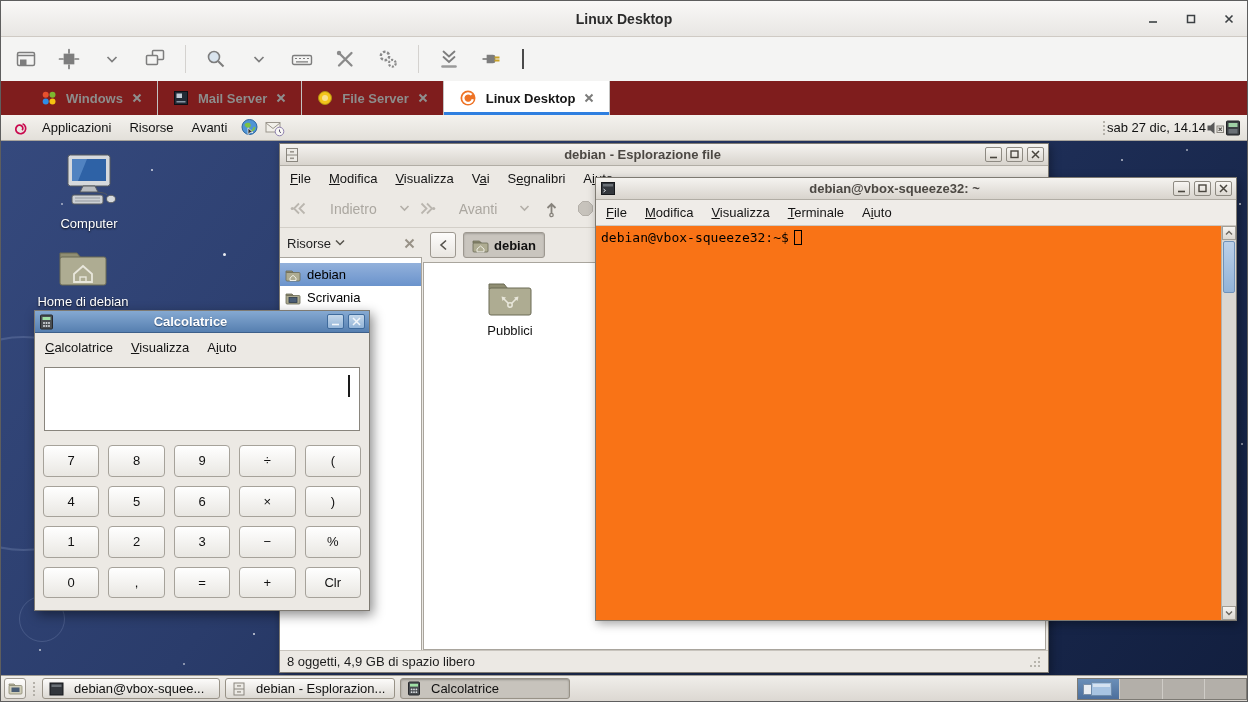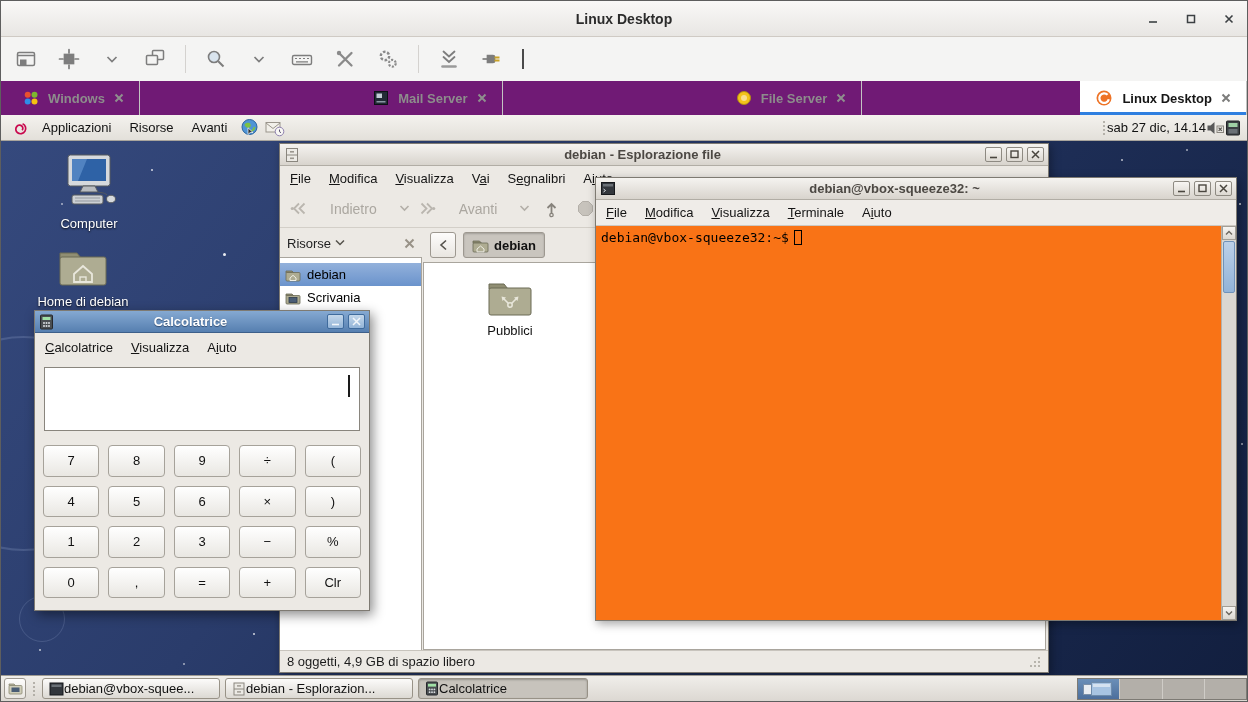--- a/index.html
+++ b/index.html
@@ -15,22 +15,22 @@
   #app-title { font-size:14px; font-weight:bold; color:#2b2b2b; }
   #app-controls { position:absolute; right:10px; top:0; height:36px; display:flex; align-items:center; gap:22px; }
   .app-ctl { width:16px; height:16px; display:flex; align-items:center; justify-content:center; }
 
   #app-toolbar { position:absolute; top:36px; left:0; right:0; height:44px; background:#f4f4f3;
     display:flex; align-items:center; padding-left:12px; gap:17px; }
   .tbtn { width:26px; height:26px; display:flex; align-items:center; justify-content:center; }
   .tsep { width:1px; height:28px; background:#d4d2cf; }
   .text-caret { width:2px; height:20px; background:#4a4a4a; }
 
-  #tabbar { position:absolute; top:80px; left:0; right:0; height:34px; background:#701a75;
-    display:flex; align-items:stretch; padding-left:7px;justify-content:space-between; }
+  #tabbar { position:absolute; top:80px; left:0; right:0; height:34px; background:#7f1d1d;
+    display:flex; align-items:stretch; padding-left:25px; }
   .tab { display:flex; align-items:center; gap:9px; padding:0 15px; font-size:13px; font-weight:bold;
     color:#8d8d8c; border-right:1px solid #c3c3c2; }
   .tab.active { background:#fff; color:#161616; box-shadow:inset 0 -3px 0 #2f7fe0; border-right:1px solid #c3c3c2; }
 
   
   #panel { position:absolute; top:114px; left:0; right:0; height:26px;
     background:linear-gradient(#f4f2ee,#e3e0da); border-bottom:1px solid #a9a59d;
     display:flex; align-items:center; padding:0 6px; font-size:13px; color:#111; }
   .pmenu { padding:2px 9px; }
   #panel-right { margin-left:auto; display:flex; align-items:center; }
@@ -101,21 +101,21 @@
   #calc-grid { position:absolute; left:8px; right:8px; top:134px; bottom:12px; display:grid;
     grid-template-columns:repeat(5,1fr); grid-template-rows:repeat(4,1fr); gap:9px; }
   .cbtn { border:1px solid #a6a29a; border-radius:4px; background:linear-gradient(#ffffff,#e9e7e2);
     font-size:13px; color:#111; display:flex; align-items:center; justify-content:center; }
 
   
   #taskbar { position:absolute; bottom:0; left:0; right:0; height:26px;
     background:linear-gradient(#f0eeea,#dcd8d2); border-top:1px solid #9f9b93;
     display:flex; align-items:center; padding:0 3px; gap:5px; }
   .task { height:21px; border:1px solid #989287; border-radius:3px; background:linear-gradient(#fcfbfa,#dcd9d3);
-    display:flex; align-items:center; gap:0; padding:0 6px; font-size:13px; color:#111;
+    display:flex; align-items:center; gap:10px; padding:0 6px; font-size:13px; color:#111;
     white-space:nowrap; overflow:hidden; flex:none; }
   .task.pressed { background:#c7c3bc; box-shadow:inset 0 1px 2px rgba(0,0,0,.25); }
   #ws { position:absolute; right:0; top:2px; height:22px; width:170px; display:flex;
     border:1px solid #7d7a74; }
   .wscell { flex:1; background:#b3afa9; border-right:1px solid #cfccc7; position:relative; }
   .wscell:last-child { border-right:none; }
   .wscell.active { background:linear-gradient(#6b8fb8,#4d6f9c); }
 </style>
 </head>
 <body>
@@ -609,21 +609,21 @@
         <i></i>
         <i></i>
       </span>
     <span class="task" style="width:178px">
       <svg width="15" height="14">
           <rect x="1" y="1" width="13" height="12" fill="#33373d" stroke="#17191d"></rect>
           <rect x="2.5" y="2.5" width="10" height="2.5" fill="#6a7076"></rect>
         </svg>
       <span>debian@vbox-squee...</span>
     </span>
-    <span class="task" style="width:188px">
+    <span class="task" style="width:170px">
       <svg width="14" height="14">
           <rect x="2" y="1" width="10" height="12" fill="#eceae5" stroke="#8a867e"></rect>
           <path d="M2 7 h10" stroke="#8a867e"></path>
           <rect x="5" y="3.2" width="4" height="1.4" fill="#9a968e"></rect>
           <rect x="5" y="9.2" width="4" height="1.4" fill="#9a968e"></rect>
         </svg>
       <span>debian - Esplorazion...</span>
     </span>
     <span class="task pressed" style="width:170px">
       <svg width="14" height="15">

